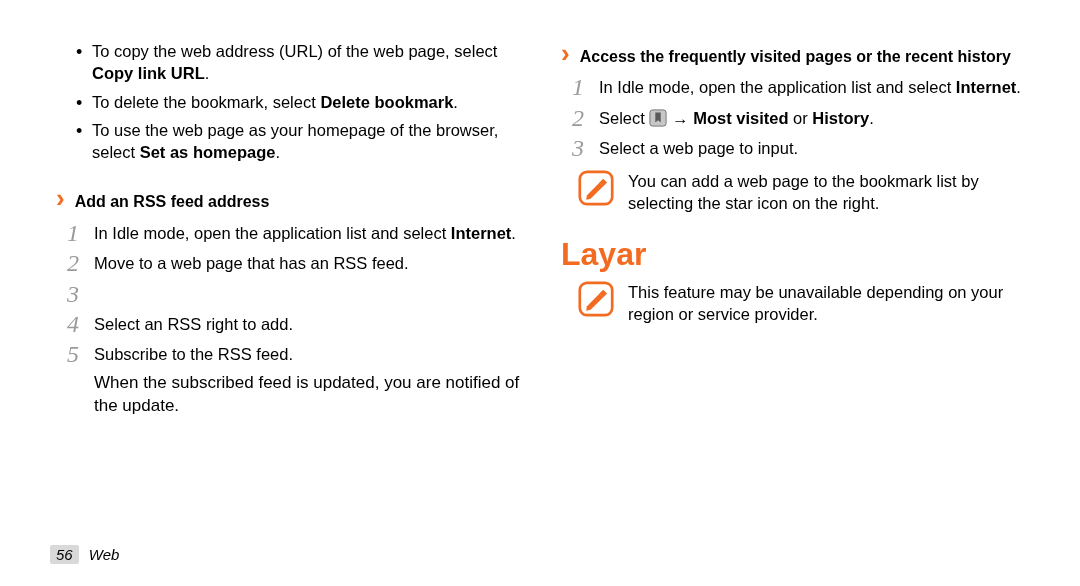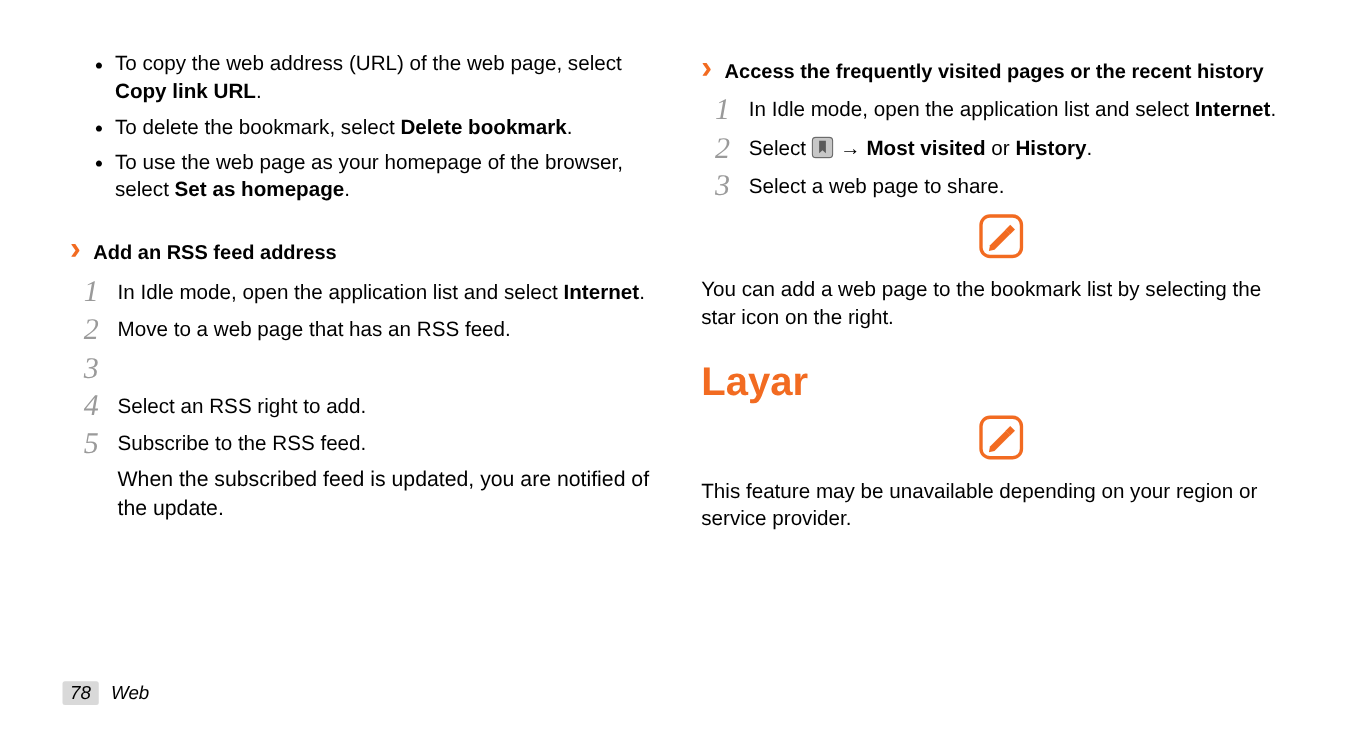--- a/index.html
+++ b/index.html
@@ -93,24 +93,23 @@
 }
 .big-body {
   font-size: 16.5px;
   line-height: 1.35;
   margin: 0 0 10px 16px;
 }
 
 
 .note-row {
   display: flex;
-  align-items: center;
+  align-items: flex-start;
   gap: 14px;
-  margin: 8px 0 8px 16px;
-  flex-direction: column;
+  margin: 8px 0 8px 33px;
 }
 .note-icon {
   width: 36px;
   height: 36px;
   flex-shrink: 0;
 }
 .note-body {
   font-size: 16.5px;
   line-height: 1.35;
   flex: 1;
@@ -218,21 +217,21 @@
         <svg class="inline-icon" viewBox="0 0 20 20">
           <rect x="1" y="1" width="18" height="18" rx="3" fill="#c7c7c7" stroke="#6b6b6b"></rect>
           <path d="M7 4 h6 v11 l-3-2.5 -3 2.5 z" fill="#5a5a5a"></path>
         </svg>
         <span> → </span><span class="bold">Most visited</span><span> or </span><span class="bold">History</span><span>.</span>
       </span>
     </div>
 
     <div class="step">
       <span class="step-num">3</span>
-      <span class="step-body">Select a web page to share.</span>
+      <span class="step-body">Select a web page to input.</span>
     </div>
 
     <div class="note-row">
       <svg class="note-icon" viewBox="0 0 40 40">
         <rect x="2" y="2" width="36" height="36" rx="8" fill="none" stroke="#f26b21" stroke-width="3"></rect>
         <path d="M10 28 L24 14 L28 18 L14 32 L9 33 Z" fill="#f26b21"></path>
         <rect x="25" y="11" width="6" height="6" transform="rotate(45 28 14)" fill="#f26b21"></rect>
       </svg>
       <div class="note-body">You can add a web page to the bookmark list by selecting the star icon on the right.</div>
     </div>
@@ -245,15 +244,15 @@
         <path d="M10 28 L24 14 L28 18 L14 32 L9 33 Z" fill="#f26b21"></path>
         <rect x="25" y="11" width="6" height="6" transform="rotate(45 28 14)" fill="#f26b21"></rect>
       </svg>
       <div class="note-body">This feature may be unavailable depending on your region or service provider.</div>
     </div>
 
   </div>
 </div>
 
 <div class="footer">
-  <span class="pgnum">78</span>
+  <span class="pgnum">56</span>
   <span class="pgcat">Web</span>
 </div>
 
 </body></html>

